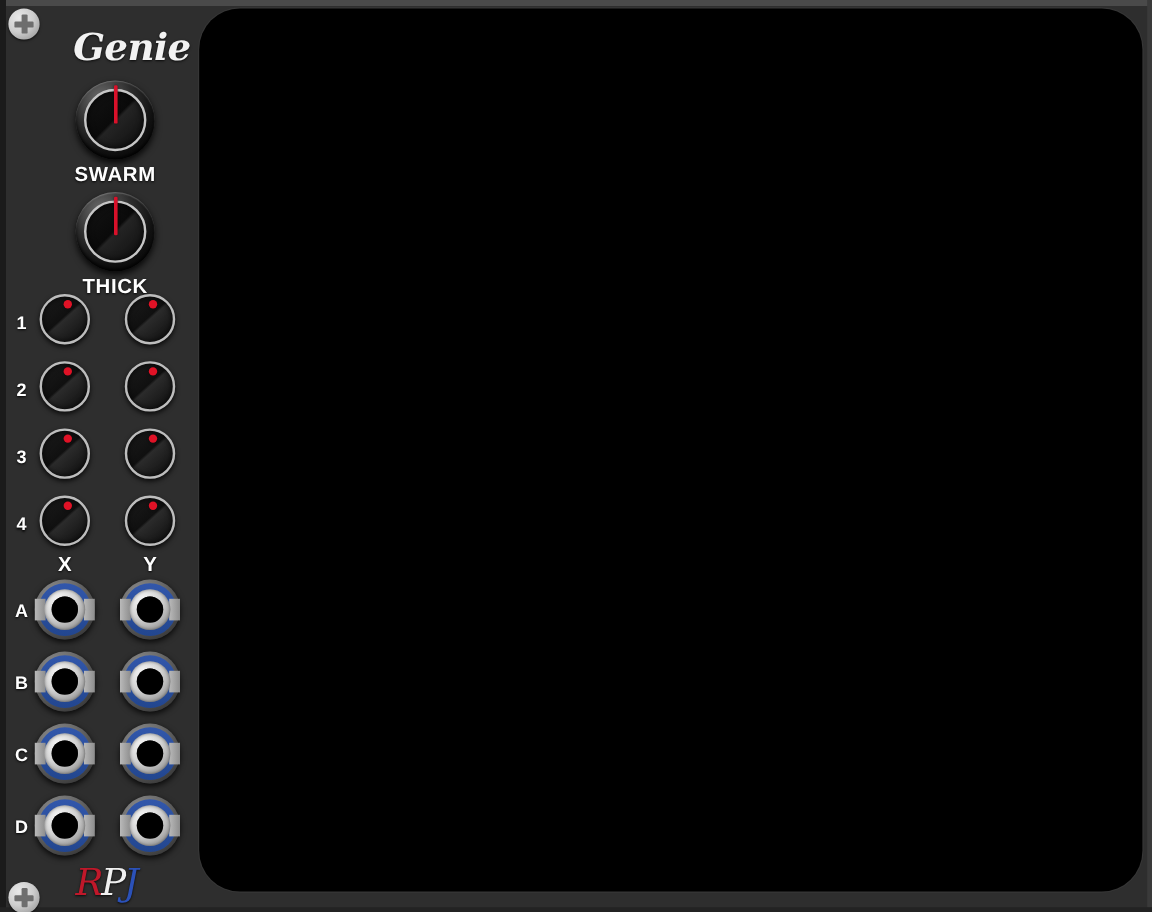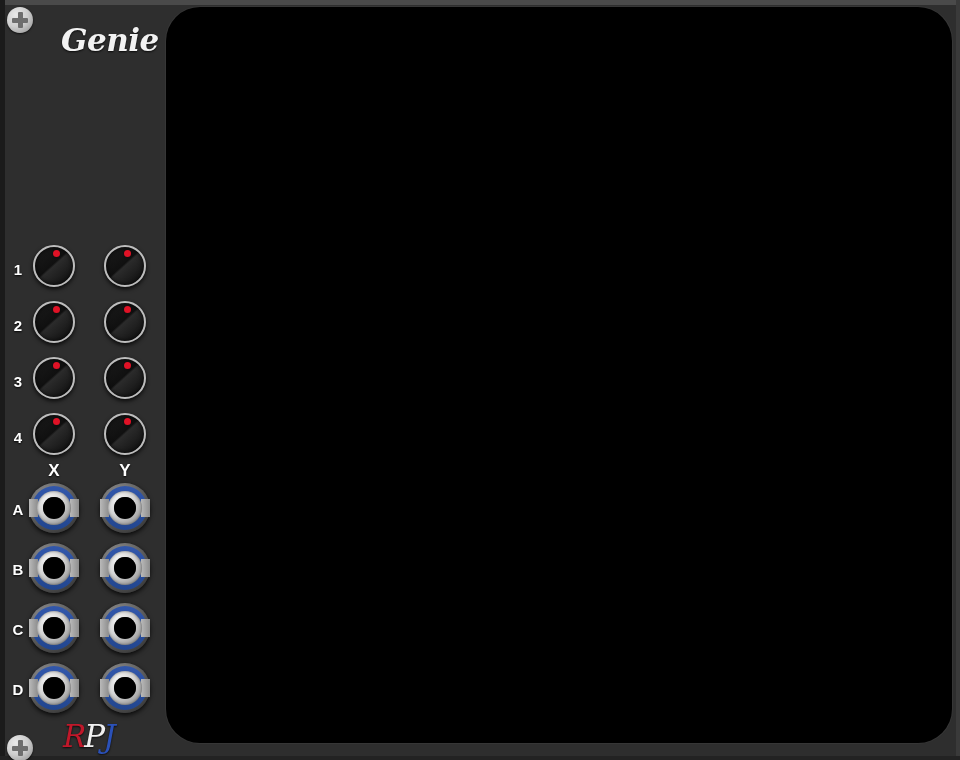--- a/index.html
+++ b/index.html
@@ -208,21 +208,35 @@
   <div class="edge-right"></div>
   <div class="edge-bottom"></div>
 
   <div id="panel">
 
     <div class="screw" id="screw-tl"></div>
     <div class="screw" id="screw-bl"></div>
 
     <div id="brand">Genie</div>
 
-
+    <div class="bigknob-wrap" style="left:51px; top:62px;">
+      <div class="bigknob">
+        <div class="face"></div>
+        <div class="pointer"></div>
+      </div>
+      <div class="bigknob-label">SWARM</div>
+    </div>
+
+    <div class="bigknob-wrap" style="left:51px; top:155px;">
+      <div class="bigknob">
+        <div class="face"></div>
+        <div class="pointer"></div>
+      </div>
+      <div class="bigknob-label">THICK</div>
+    </div>
 
     <div class="rowlabel" style="left:4px; top:256px;">1</div>
     <div class="smallknob" style="left:28px; top:240px;">
         <div class="dot"></div>
       </div>
     <div class="smallknob" style="left:99px; top:240px;">
         <div class="dot"></div>
       </div>
 
     <div class="rowlabel" style="left:4px; top:312px;">2</div>

